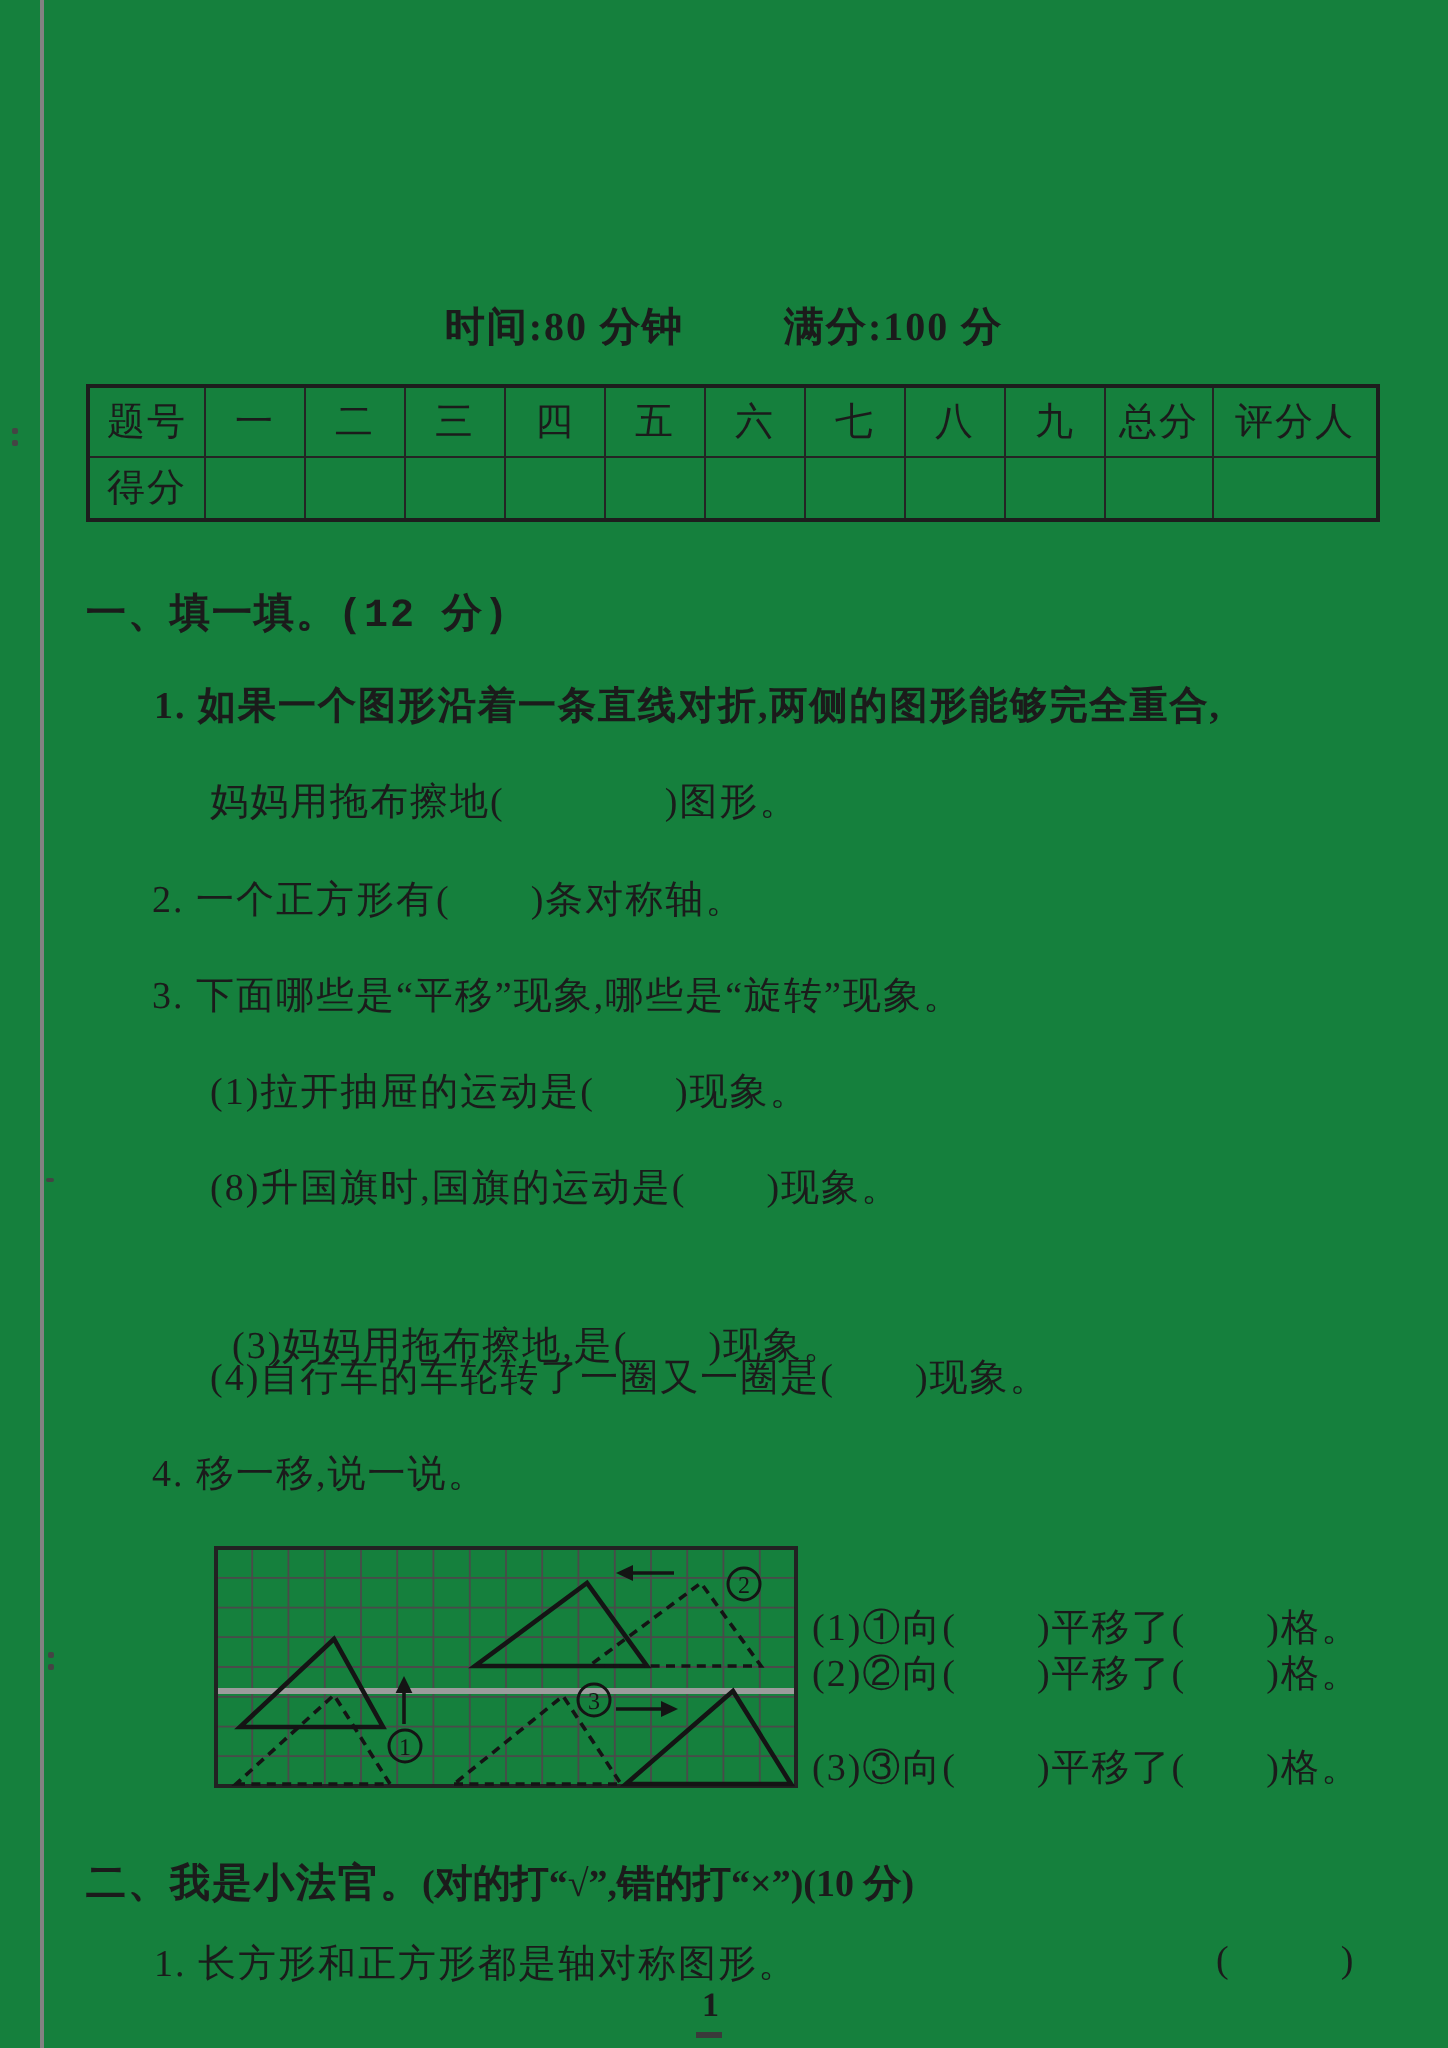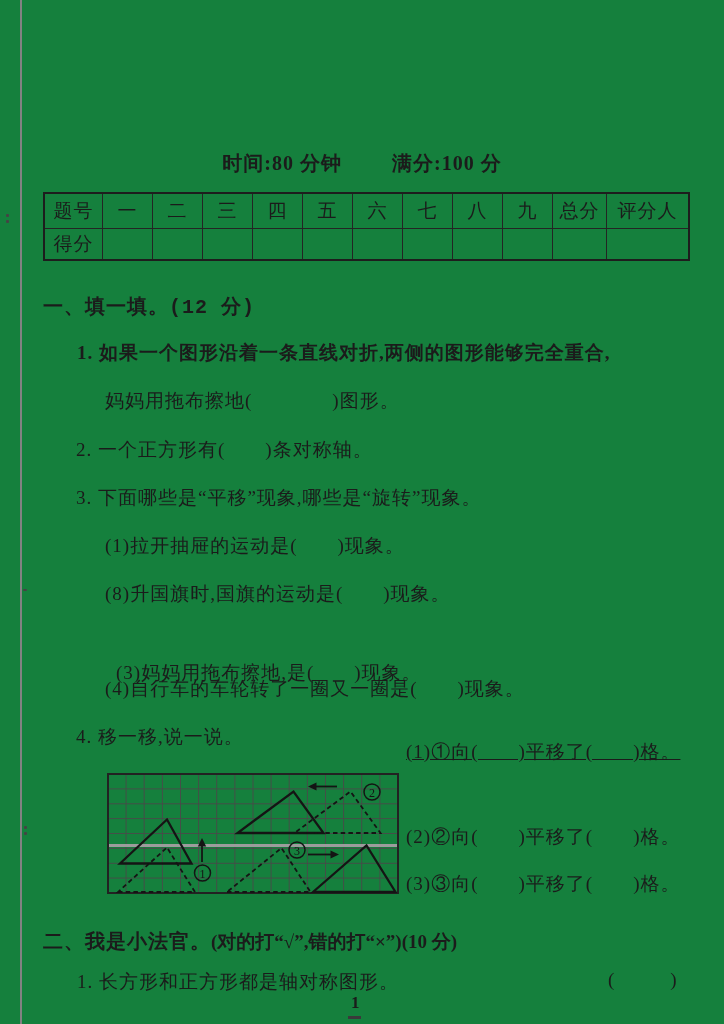--- a/index.html
+++ b/index.html
@@ -147,21 +147,21 @@
     <polygon points="206,119 288.5,119 259.5,72.5" fill="none" stroke="#141414" stroke-width="2.3"></polygon>
     <circle cx="190" cy="77" r="8" fill="none" stroke="#141414" stroke-width="1.5"></circle>
     <text x="190" y="81.5" font-size="12" text-anchor="middle" fill="#141414">3</text>
     <g stroke="#141414" fill="#141414">
       <line x1="201" y1="81.5" x2="226" y2="81.5" stroke-width="1.8"></line>
       <polygon points="232,81.5 223.5,77.5 223.5,85.5" stroke="none"></polygon>
     </g>
   </svg>
 
   <div class="answers">
-    <div class="abs body-line" style="left:406px;top:739px;text-decoration:underline;">(1)①向(　　)平移了(　　)格。</div>
+    <div class="abs body-line" style="left:406px;top:801px;">(1)①向(　　)平移了(　　)格。</div>
     <div class="abs body-line" style="left:406px;top:824px;">(2)②向(　　)平移了(　　)格。</div>
     <div class="abs body-line" style="left:406px;top:871px;">(3)③向(　　)平移了(　　)格。</div>
   </div>
 
   <div class="abs" style="left:43px;top:928px;">
     <span class="sec-title">二、我是小法官。</span><span class="light">(对的打“√”,错的打“×”)(10 分)</span>
   </div>
   <div class="abs body-line" style="left:77px;top:969px;">1. 长方形和正方形都是轴对称图形。</div>
   <div class="abs body-line" style="left:608px;top:967px;letter-spacing:6px;">(　　)</div>
 

